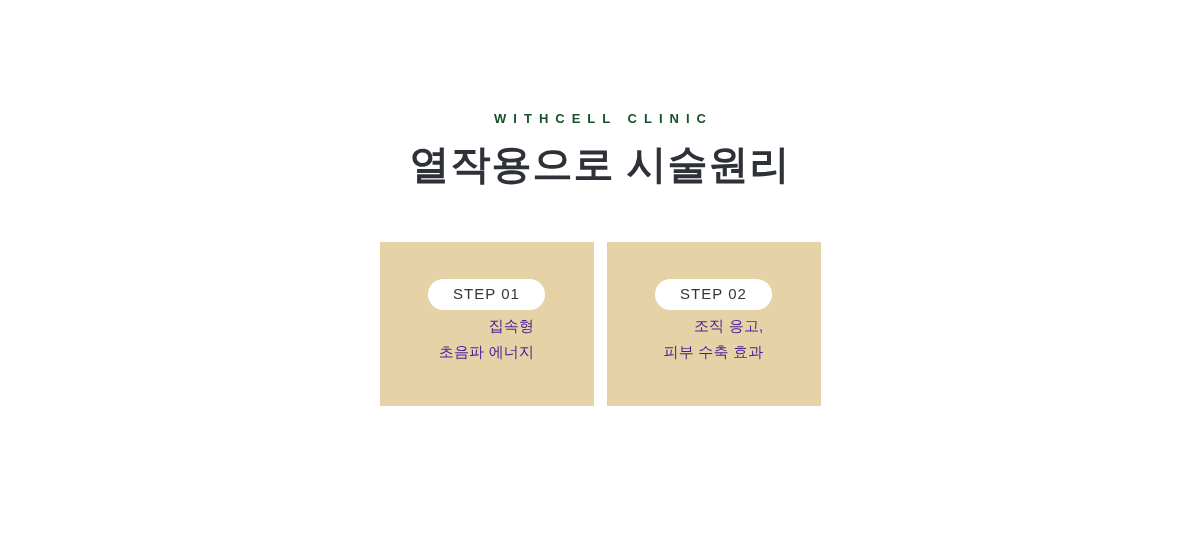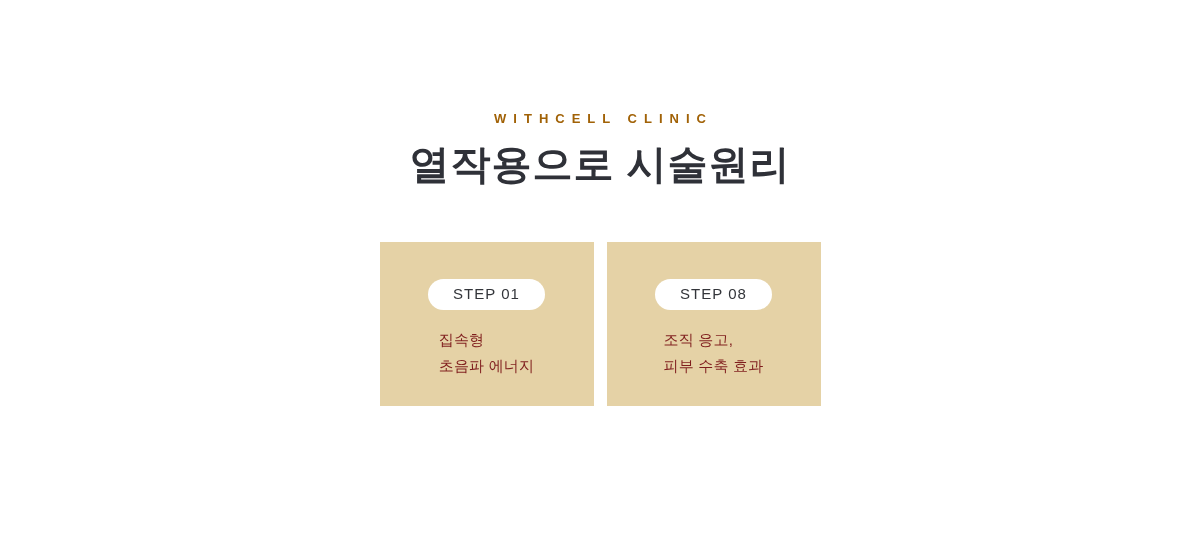--- a/index.html
+++ b/index.html
@@ -17,21 +17,21 @@
 
   .section-header {
     padding-top: 111px;
     text-align: center;
   }
 
   .eyebrow {
     font-size: 13px;
     font-weight: 700;
     letter-spacing: 7px;
-    color: #a16207;
+    color: #14532d;
     text-indent: 7px; 
   }
 
   .title {
     margin: 16px 0 0 0;
     font-size: 40px;
     font-weight: 600;
     letter-spacing: 1px;
     color: #2f3138;
     line-height: 1.1;
@@ -60,24 +60,24 @@
     font-size: 15px;
     font-weight: 500;
     letter-spacing: 1px;
     padding: 7px 25px;
     border-radius: 16px;
     line-height: 1.1;
     white-space: nowrap;
   }
 
   .step-text {
-    margin-top: 17px;
+    margin-top: 3px;
     font-size: 15px;
-    color: #7f1d1d;
-    text-align: left;
+    color: #4c1d95;
+    text-align: right;
     line-height: 1.75;
     white-space: pre-line;
     letter-spacing: 0.2px;
   }
 </style>
 </head>
 <body>
 
 <div class="page">
 
@@ -89,20 +89,20 @@
   <div class="steps-row">
 
     <div class="step-card">
       <div class="step-badge">STEP 01</div>
       <div class="step-text">집속형
 초음파 에너지</div>
     </div>
 
 
     <div class="step-card">
-      <div class="step-badge">STEP 08</div>
+      <div class="step-badge">STEP 02</div>
       <div class="step-text">조직 응고,
 피부 수축 효과</div>
     </div>
 
   </div>
 
 </div>
 
 </body></html>

